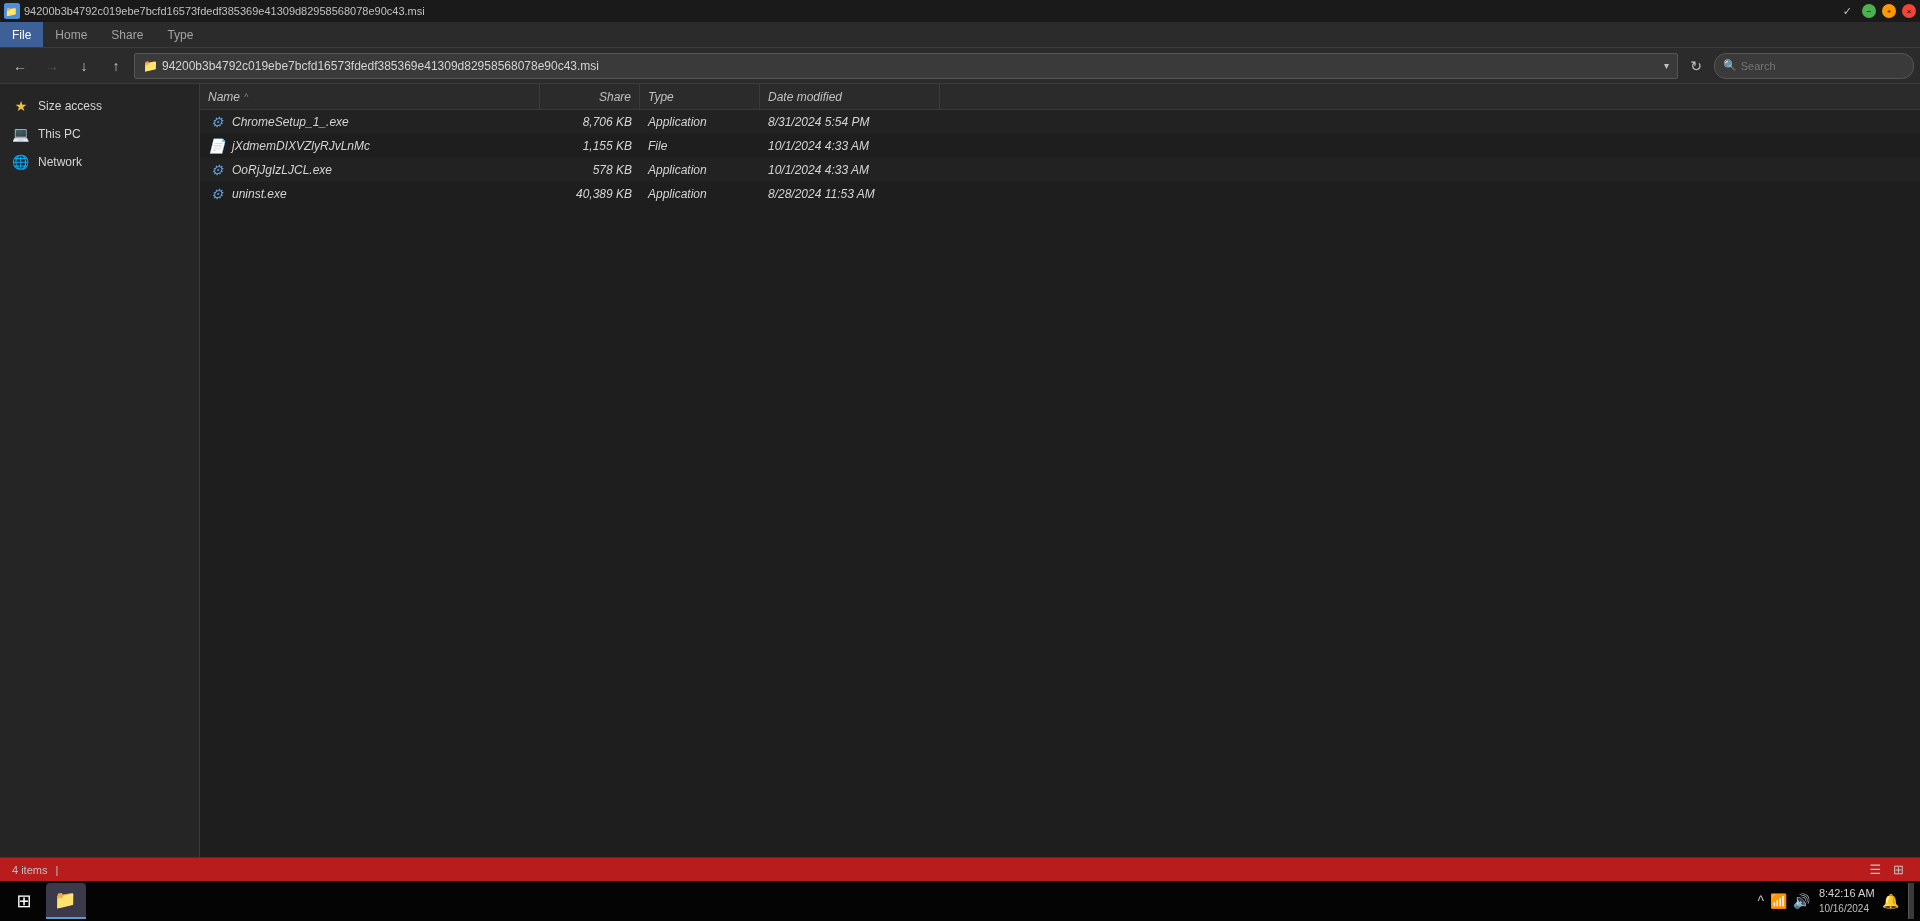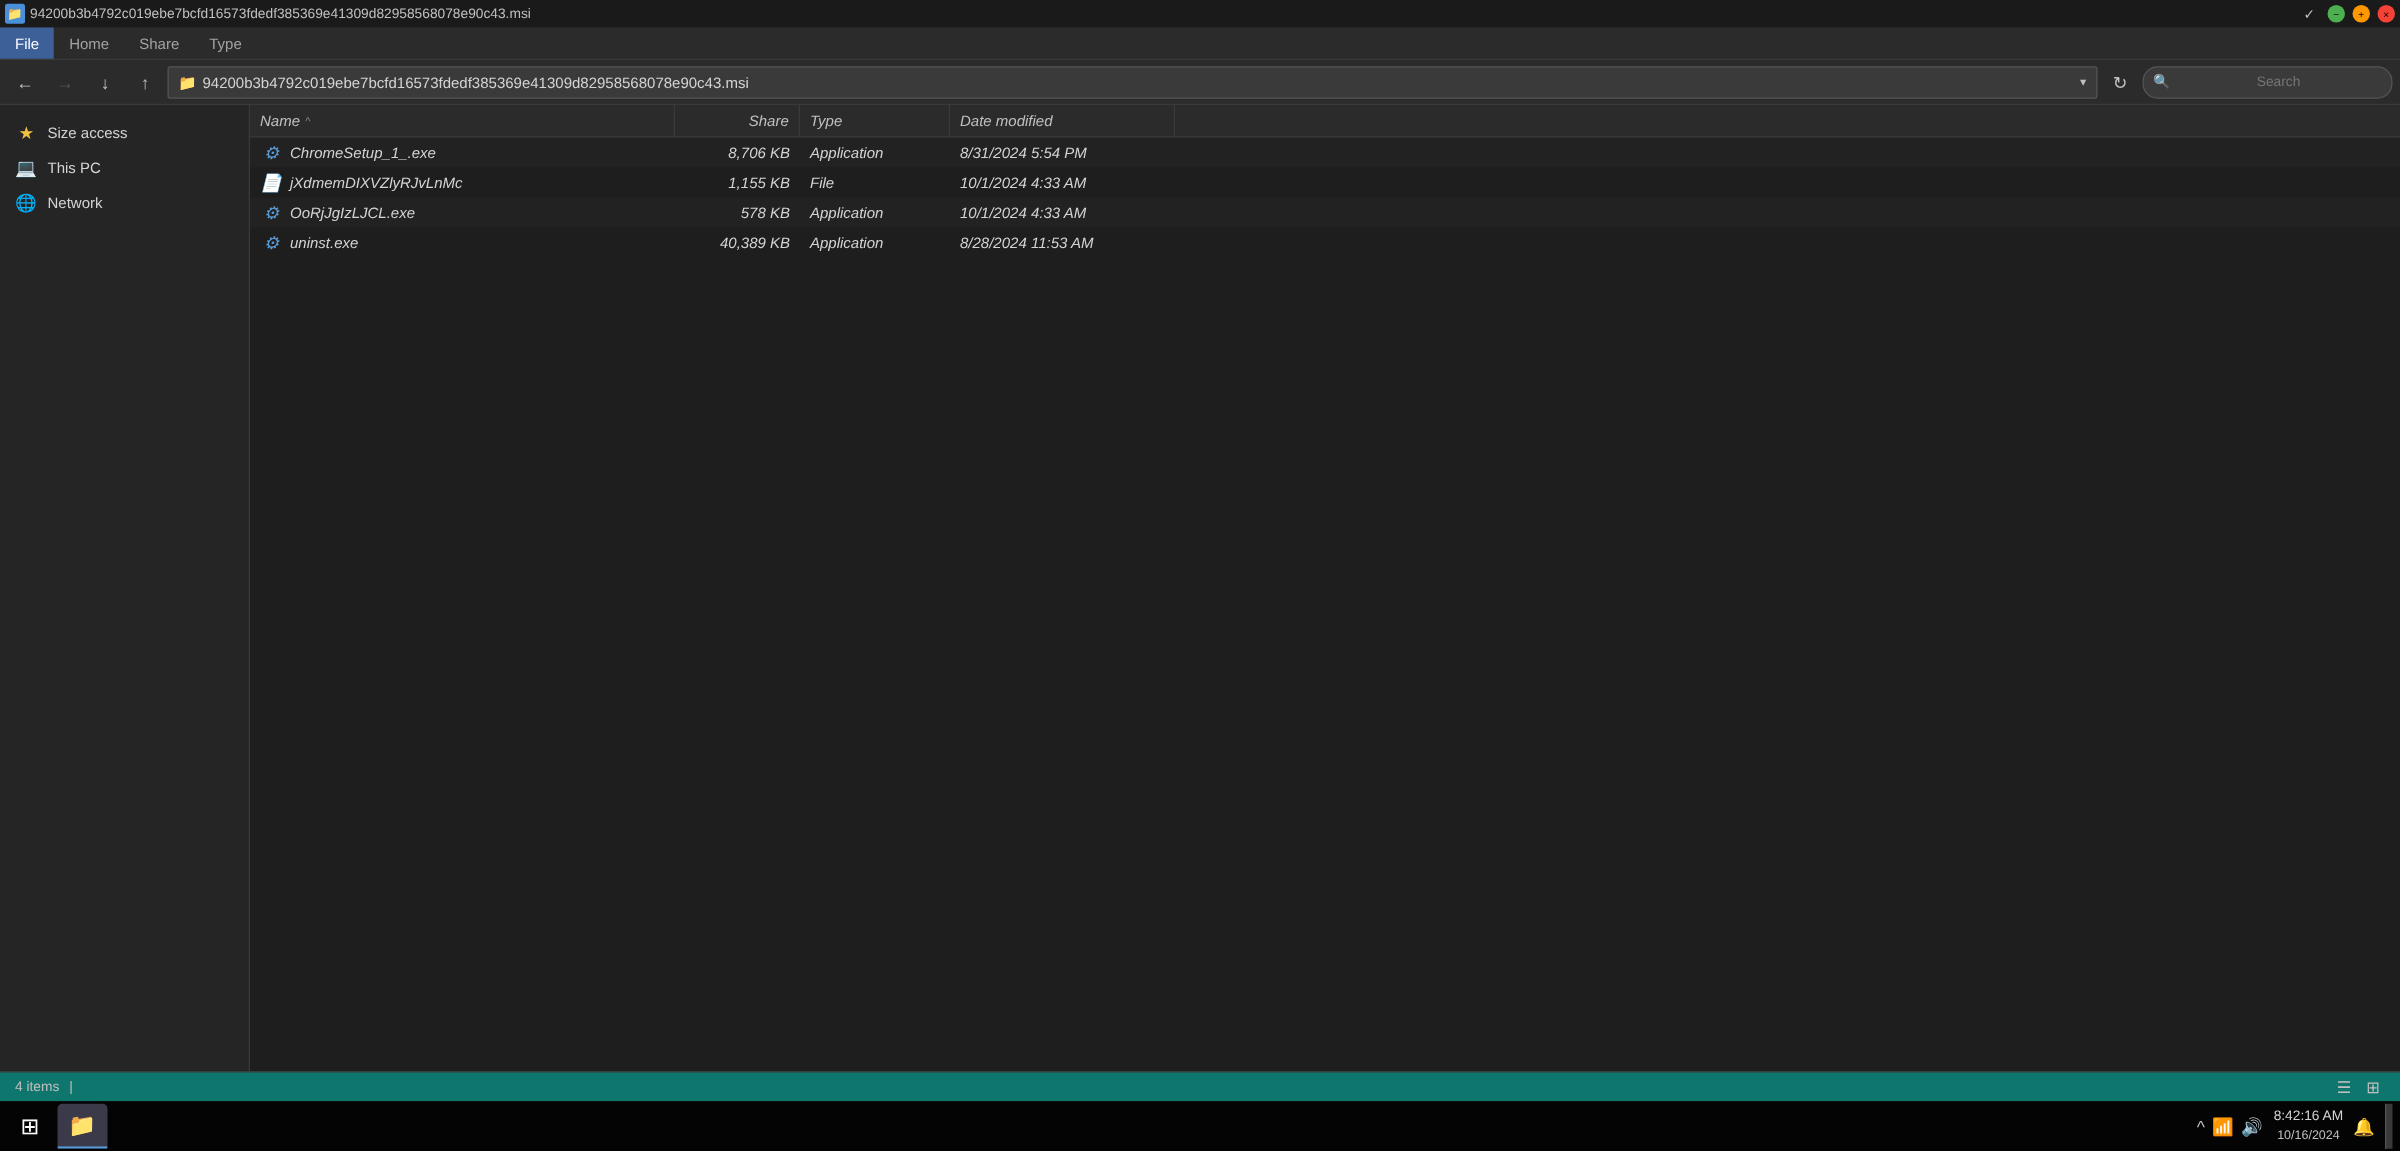--- a/index.html
+++ b/index.html
@@ -327,21 +327,21 @@
       width: 18px;
       display: flex;
       align-items: center;
       justify-content: center;
       flex-shrink: 0;
     }
 
     
     .status-bar {
       height: 24px;
-      background: #0f766e;
+      background: #b91c1c;
       border-top: 1px solid #3a3a3a;
       display: flex;
       align-items: center;
       padding: 0 12px;
       font-size: 11px;
       color: #c0c0c0;
       flex-shrink: 0;
       justify-content: space-between;
     }
 
@@ -428,21 +428,21 @@
       color: #c0c0c0;
       font-size: 11px;
     }
 
     .tray-icon {
       font-size: 14px;
       cursor: pointer;
     }
 
     .clock {
-      text-align: center;
+      text-align: left;
       line-height: 1.4;
     }
 
     .clock-time {
       font-size: 11px;
       color: #d4d4d4;
     }
 
     .clock-date {
       font-size: 10px;
@@ -508,21 +508,21 @@
   <button class="nav-btn">↓</button>
   <button class="nav-btn">↑</button>
   <div class="address-bar">
     <span class="address-bar-folder-icon">📁</span>
     <span class="address-bar-path">94200b3b4792c019ebe7bcfd16573fdedf385369e41309d82958568078e90c43.msi</span>
     <button class="address-bar-dropdown">▾</button>
   </div>
   <button class="refresh-btn">↻</button>
   <div class="search-bar">
     <span class="search-icon-small">🔍</span>
-    <input type="text" style="background: none; border: none; color: rgb(192, 192, 192); font-size: 11px; flex: 1 1 0%; outline: none; text-align: center;" placeholder="Search">
+    <input type="text" style="background: none; border: none; color: rgb(192, 192, 192); font-size: 11px; flex: 1 1 0%; outline: none;" placeholder="Search">
   </div>
 </div>
 
 <div class="main-content">
 
   <div class="sidebar">
     <div class="sidebar-item">
       <span class="sidebar-icon star">★</span>
       <span>Size access</span>
     </div>

